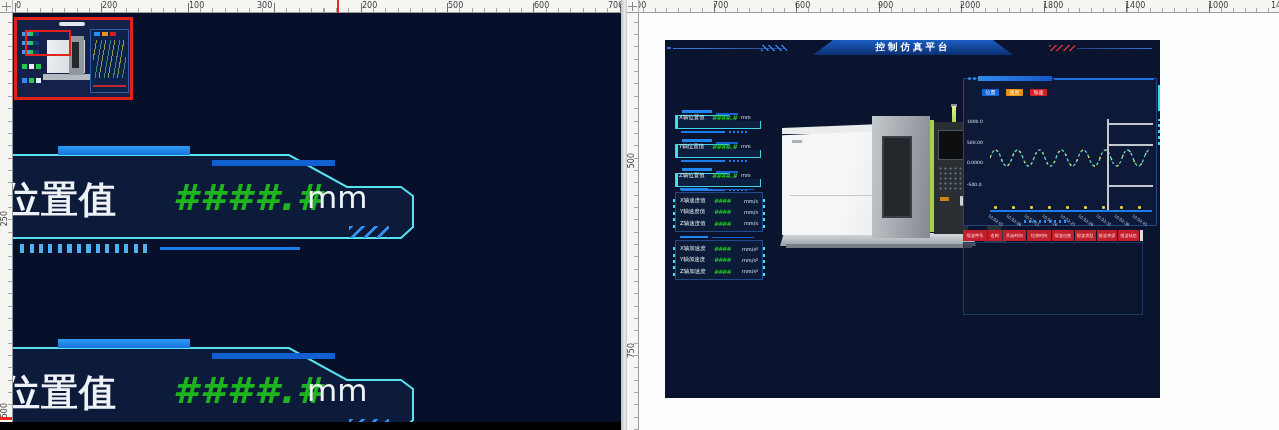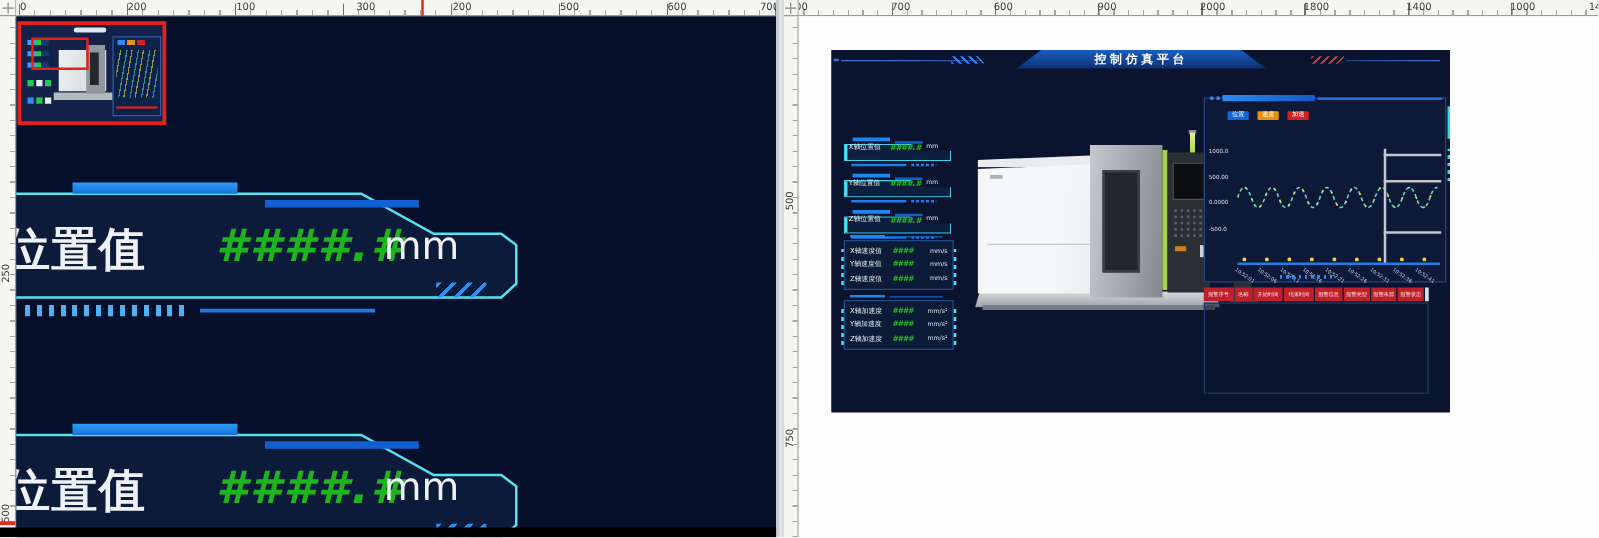--- a/index.html
+++ b/index.html
@@ -68,21 +68,21 @@
   .pw-value { position:absolute; left:222px; top:36px; font-size:36px; font-weight:bold; font-style:italic; color:#1db41d; letter-spacing:2px; }
   .pw-unit { position:absolute; left:356px; top:38px; font-size:31px; color:#eef2f7; }
   .pw-dashes { position:absolute; left:69px; top:103px; width:130px; height:9px;
       background:repeating-linear-gradient(90deg,#4fb0f2 0 4px,transparent 4px 9.5px); }
   .pw-line { position:absolute; left:209px; top:106px; width:140px; height:3px; background:#1e7ce8; }
   .pw-hatch { position:absolute; left:398px; top:85px; width:40px; height:12px;
       background:repeating-linear-gradient(135deg,#2f8fef 0 3px,transparent 3px 9px); }
 
   
   .canvas-right { position:absolute; left:12px; top:13px; right:0; bottom:0; background:#fdfdfd; }
-  .dashboard { position:absolute; left:26px; top:27px; width:495px; height:290px; background:#0a142e; overflow:hidden; }
+  .dashboard { position:absolute; left:26px; top:27px; width:495px; height:358px; background:#0a142e; overflow:hidden; }
 
   
   .dash-header { position:absolute; left:0; top:0; width:100%; height:17px; }
   .dh-title { position:absolute; left:148px; top:0; width:200px; height:15px;
       background:linear-gradient(#1a5ec2,#0c2f72);
       clip-path:polygon(10% 0,90% 0,100% 100%,0 100%);
       display:flex; align-items:center; justify-content:center;
       color:#fff; font-size:9.5px; font-weight:bold; letter-spacing:3px; }
   .dh-line-l { position:absolute; left:8px; top:8px; width:112px; height:1px; background:linear-gradient(90deg,#3a72d0 0 30%,#21457e); }
   .dh-hatch-l { position:absolute; left:96px; top:5px; width:26px; height:6px;
@@ -182,21 +182,21 @@
 </head>
 <body>
 
 <div class="screen">
 
   <div class="pane pane-left">
     <div class="ruler-h">
       <span class="rlabel" style="left:3px">0</span>
       <span class="rlabel" style="left:89px">200</span>
       <span class="rlabel" style="left:176px">100</span>
-      <span class="rlabel" style="left:272px">300</span>
+      <span class="rlabel" style="left:244px">300</span>
       <span class="rlabel" style="left:349px">200</span>
       <span class="rlabel" style="left:435px">500</span>
       <span class="rlabel" style="left:521px">600</span>
       <span class="rlabel" style="left:595px">700</span>
       <i class="marker-h" style="left:324px"></i>
     </div>
     <div class="ruler-v">
       <span class="vlabel" style="top:198px">250</span>
       <span class="vlabel" style="top:390px">500</span>
       <i class="marker-v" style="top:404px"></i>

